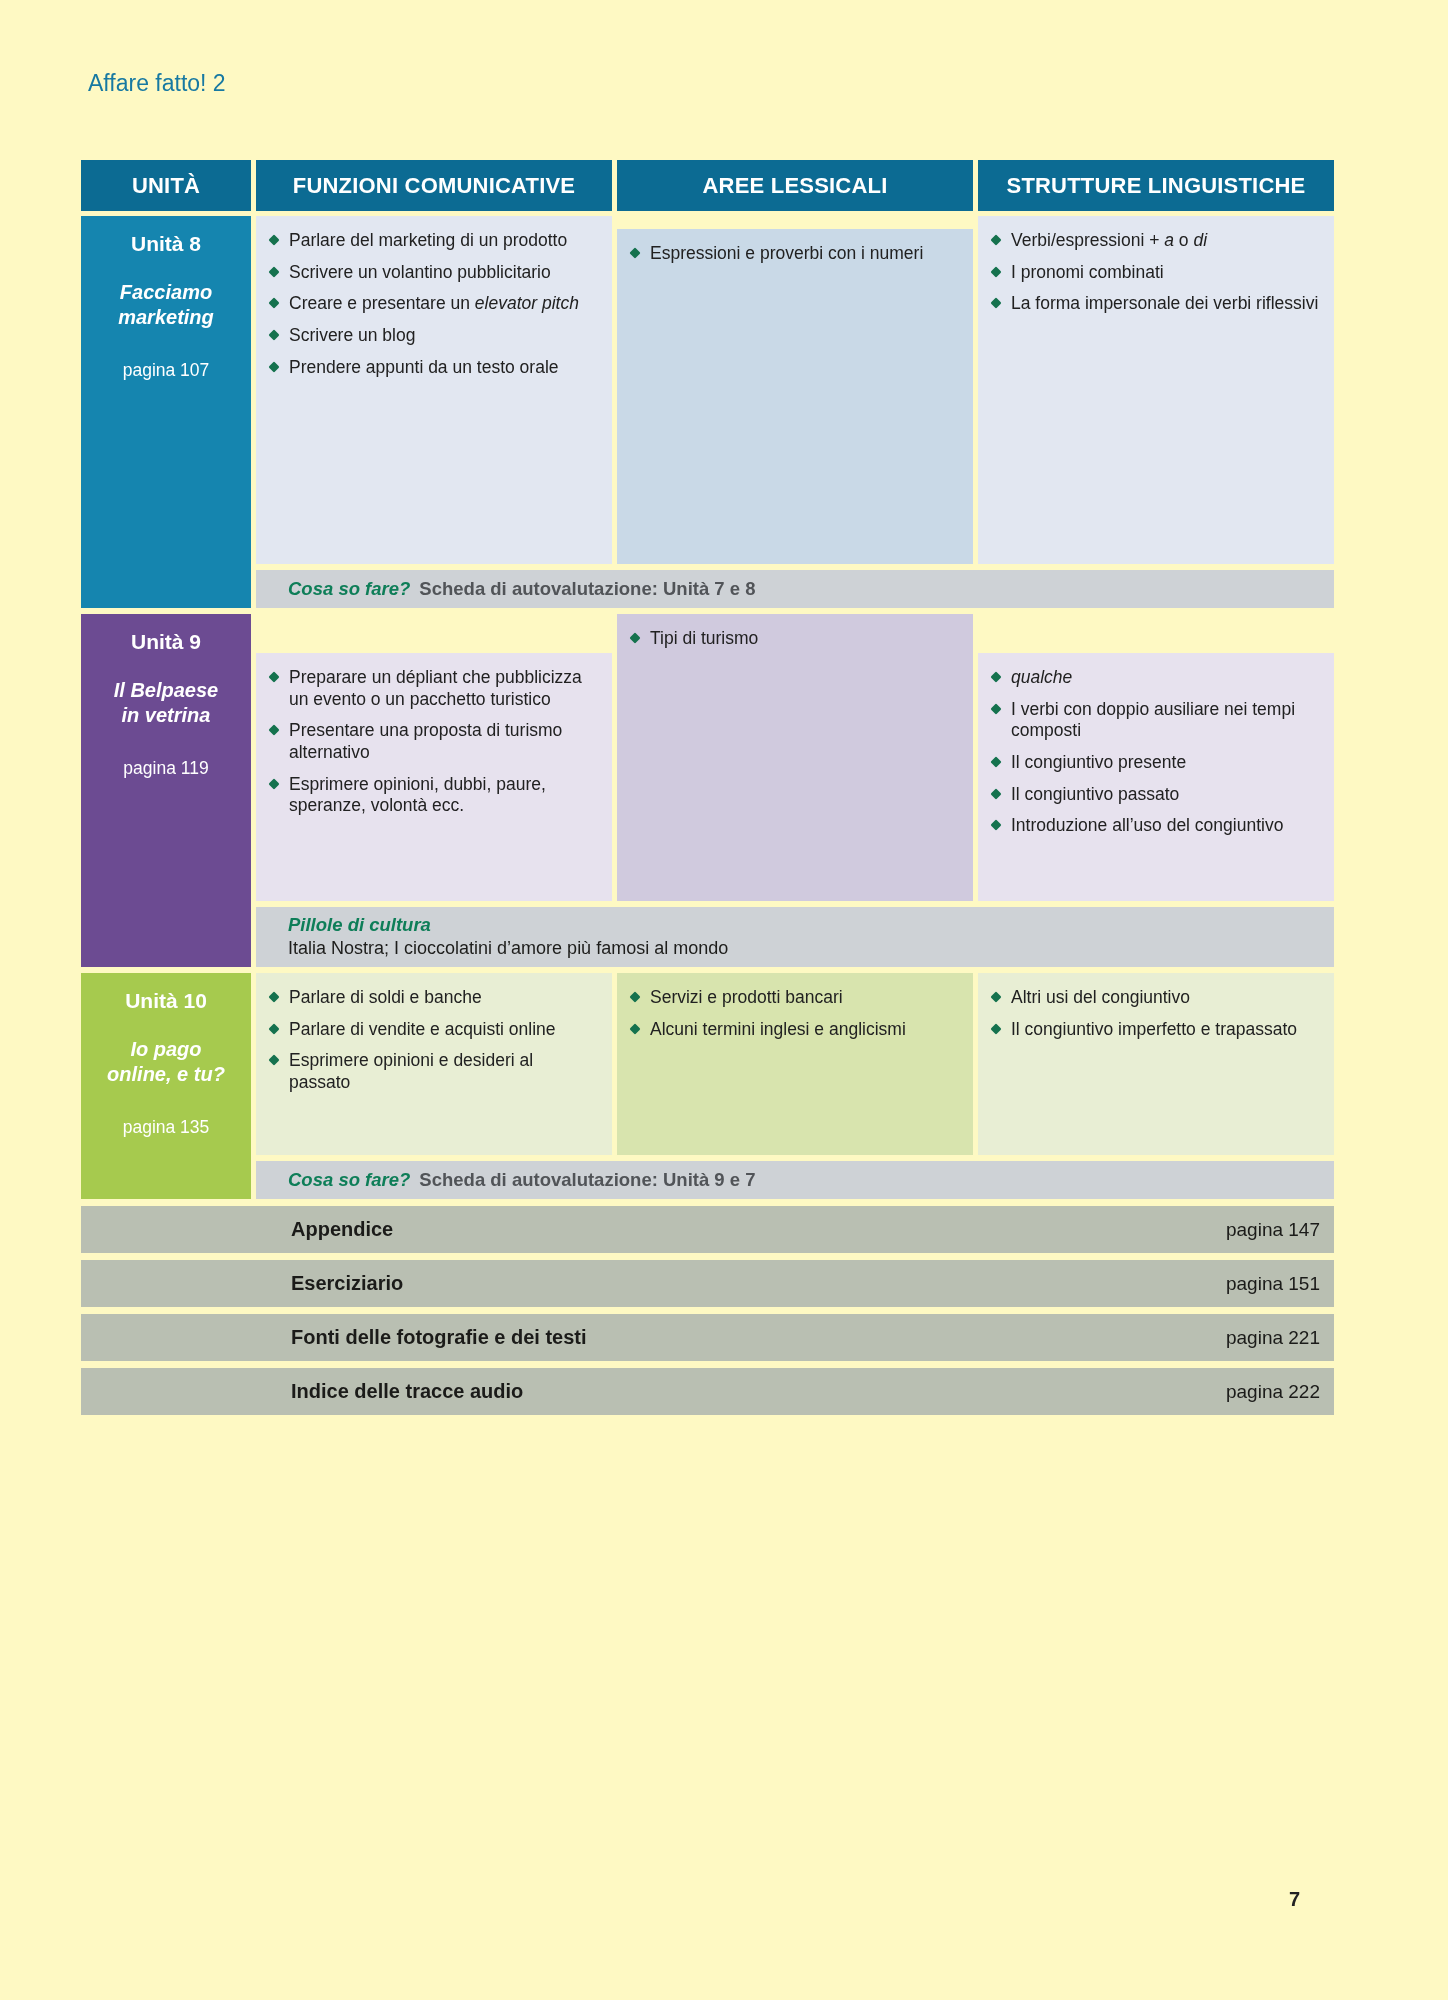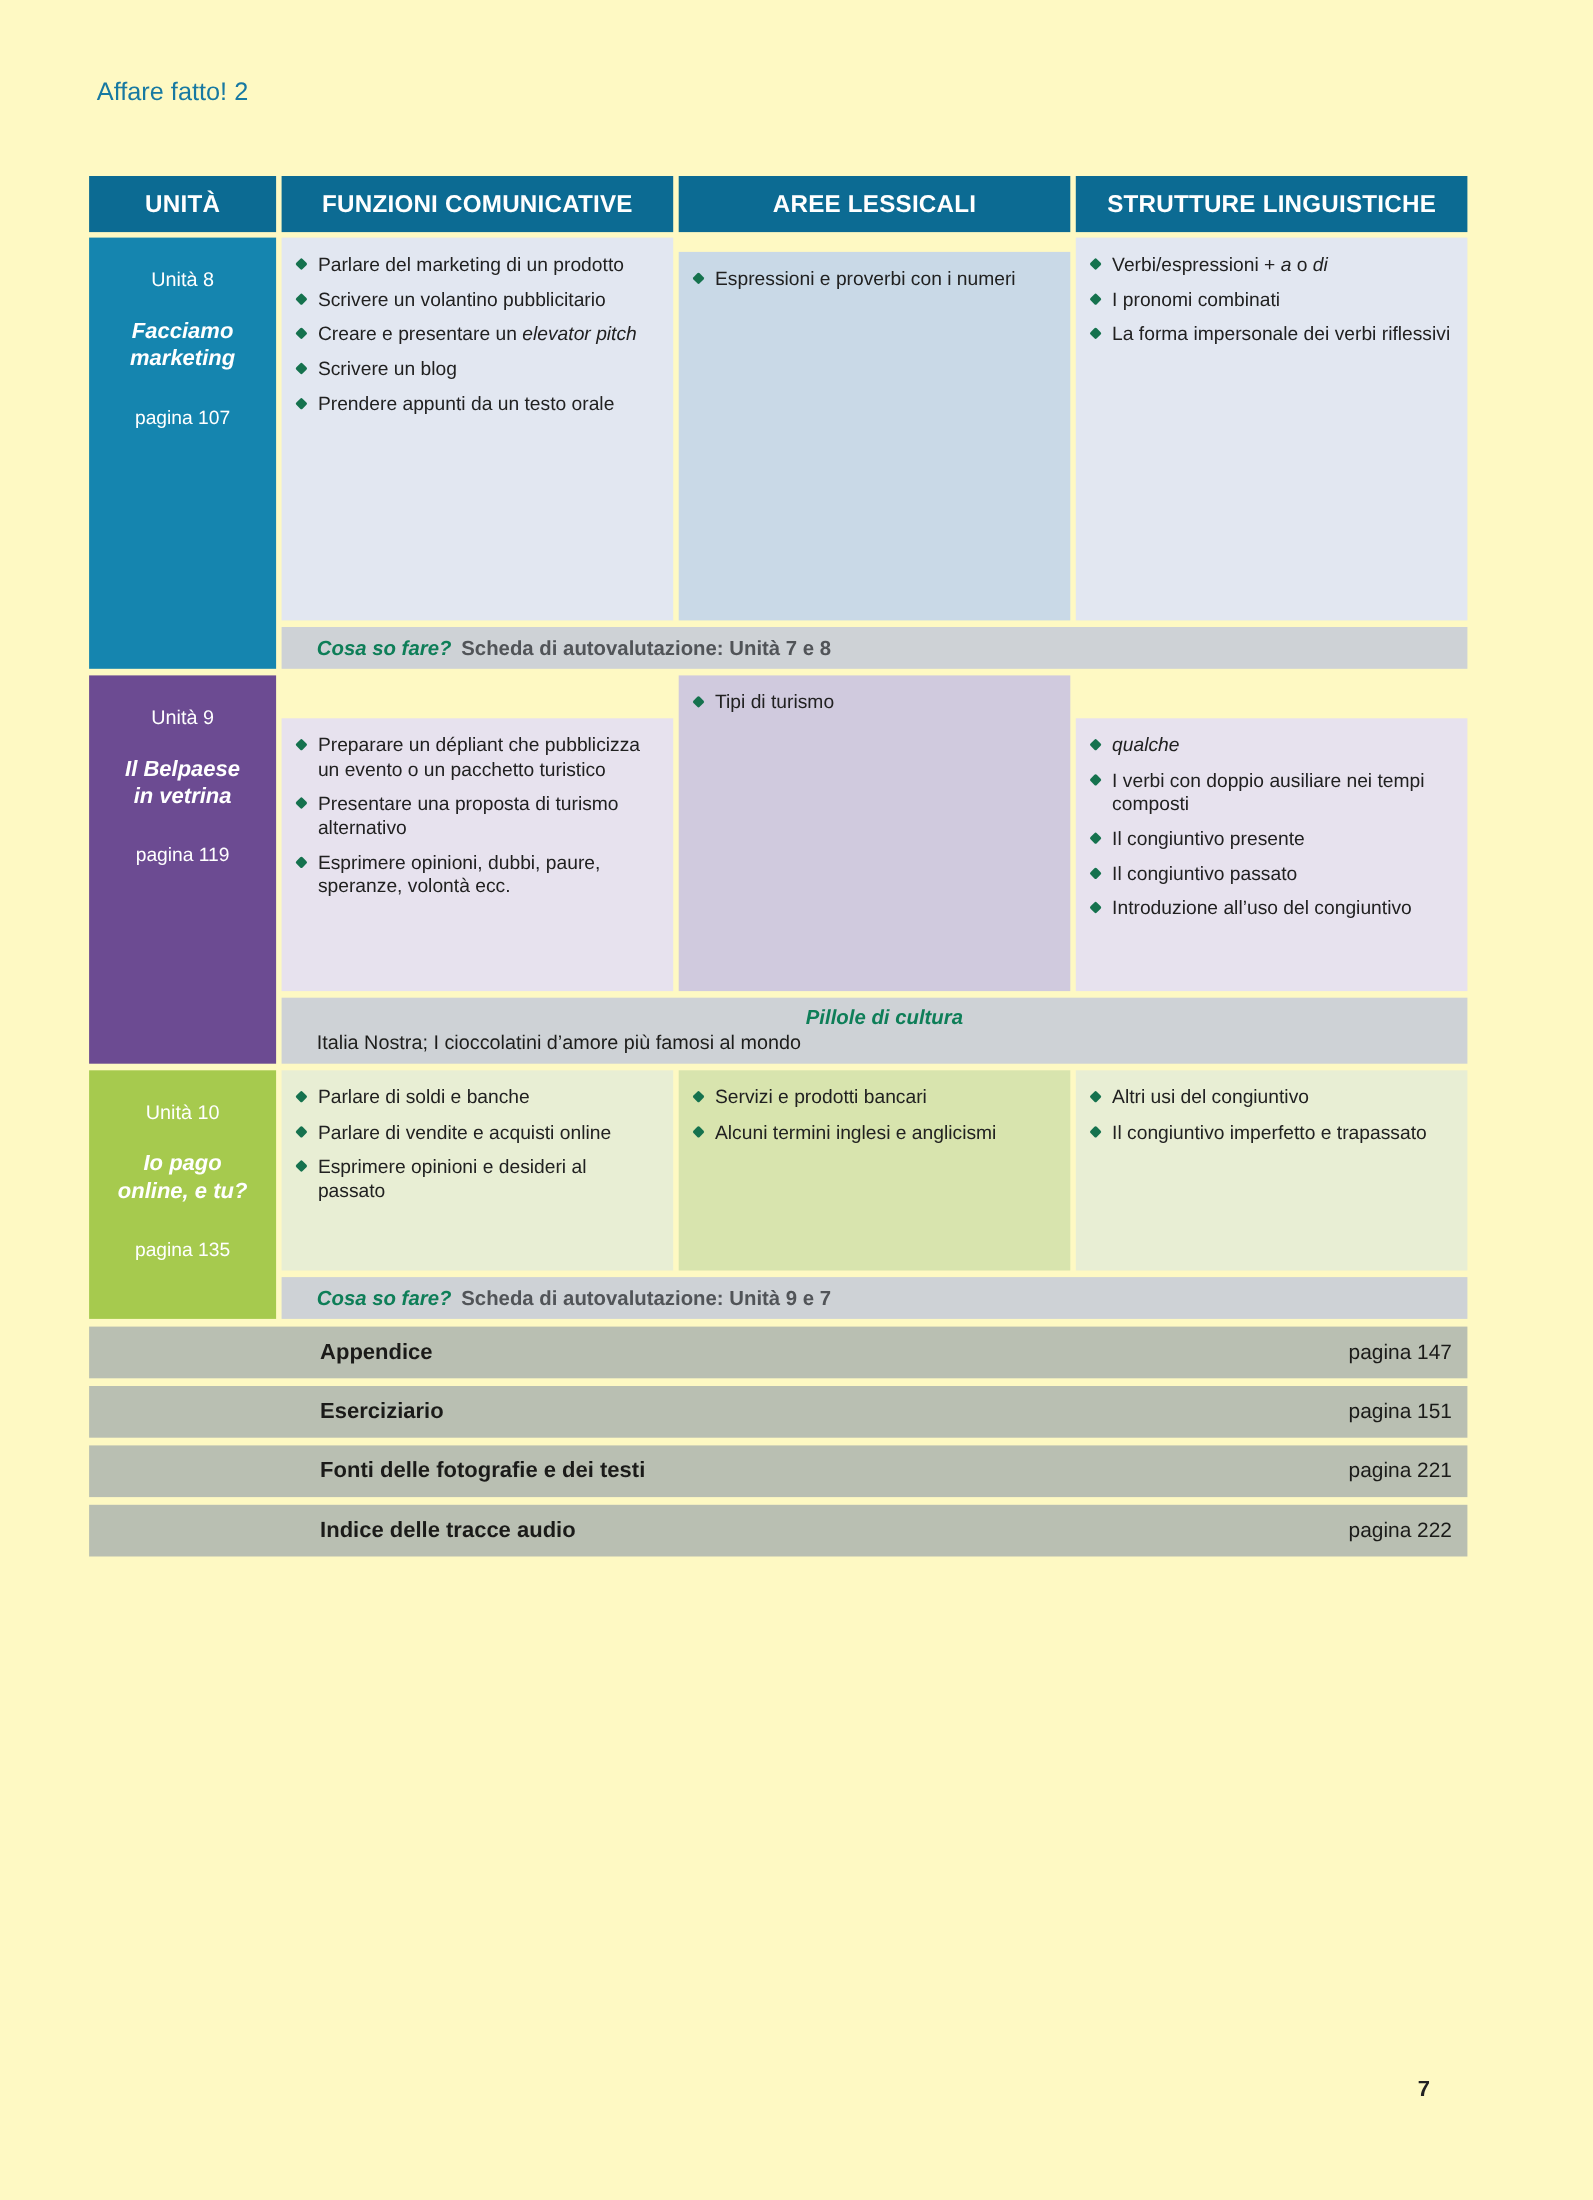--- a/index.html
+++ b/index.html
@@ -52,21 +52,21 @@
   }
   .unit-cell {
     grid-row: 1 / 3;
     color: #ffffff;
     text-align: center;
     padding: 16px 8px 0 8px;
   }
   .b8 .unit-cell { background: #1585af; }
   .b9 .unit-cell { background: #6c4b92; }
   .b10 .unit-cell { background: #a6ca4e; }
-  .unit-number { font-size: 18px; font-weight: normal; margin-top: 12px; }
+  .unit-number { font-size: 21px; font-weight: bold; }
   .unit-title {
     margin-top: 24px;
     font-size: 20px;
     font-weight: bold;
     font-style: italic;
     line-height: 1.25;
     white-space: pre-line;
   }
   .unit-page { margin-top: 30px; font-size: 17.5px; }
   .content-cell { padding: 14px 14px 12px 12px; }
@@ -117,21 +117,21 @@
     font-weight: bold;
     font-size: 18.5px;
     margin-left: 9px;
   }
   .sub-cell.stacked {
     display: block;
     min-height: 60px;
     padding-top: 7px;
     align-items: flex-start;
   }
-  .stacked .sub-lead { display: block; text-align: center; }
+  .stacked .sub-lead { display: block; }
   .stacked .sub-rest {
     display: block;
     margin-left: 0;
     margin-top: 2px;
     color: #1d1d1b;
     font-weight: normal;
     font-size: 18px;
   }
   .end-row {
     background: #b9bfb2;

